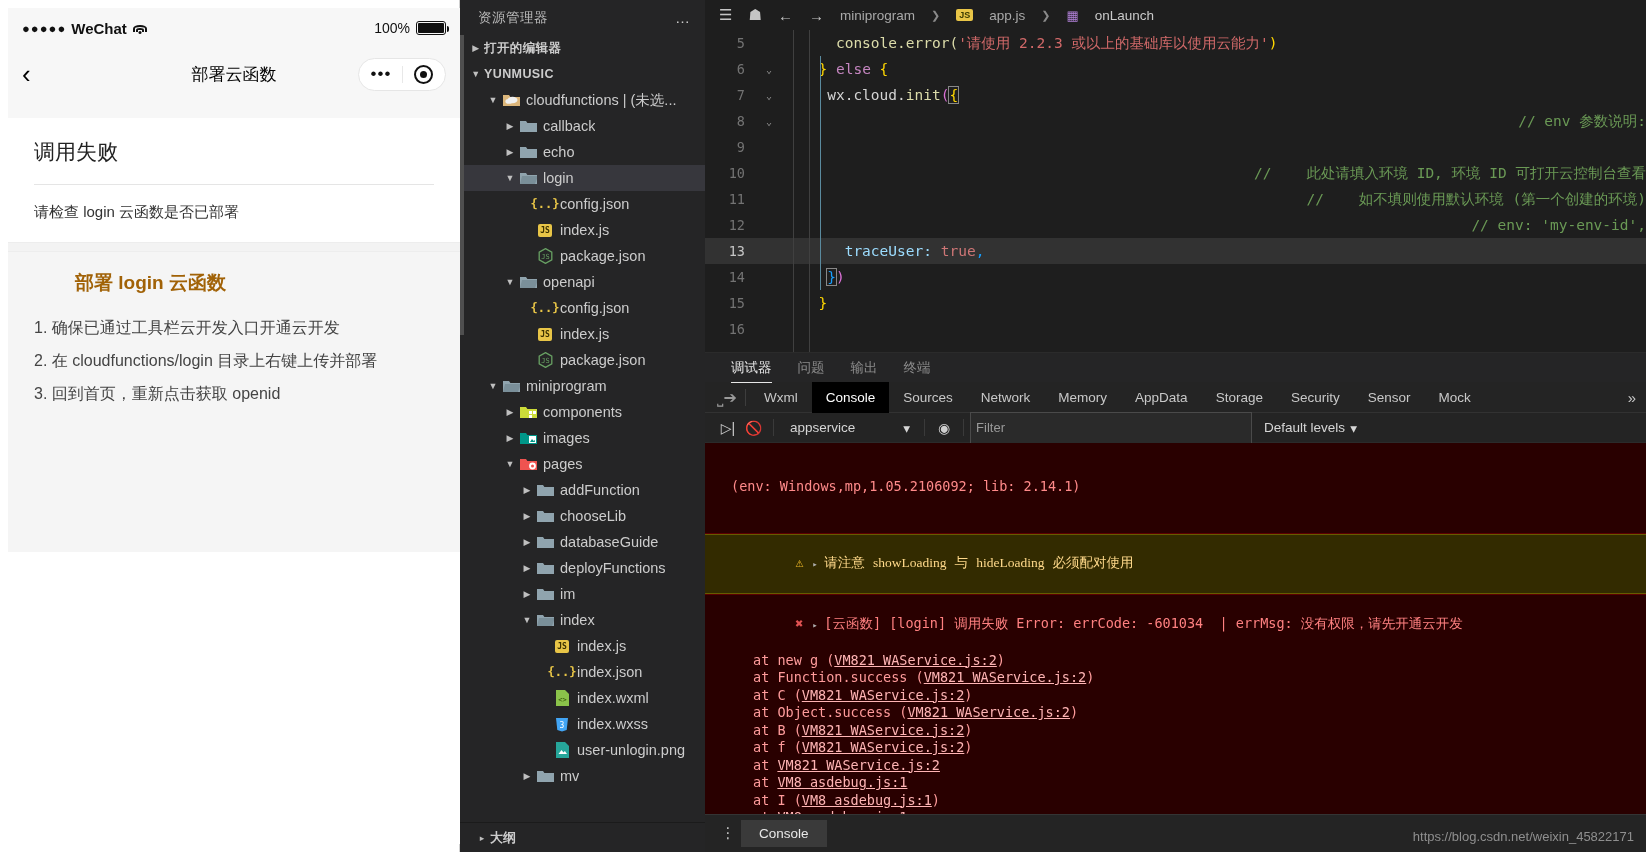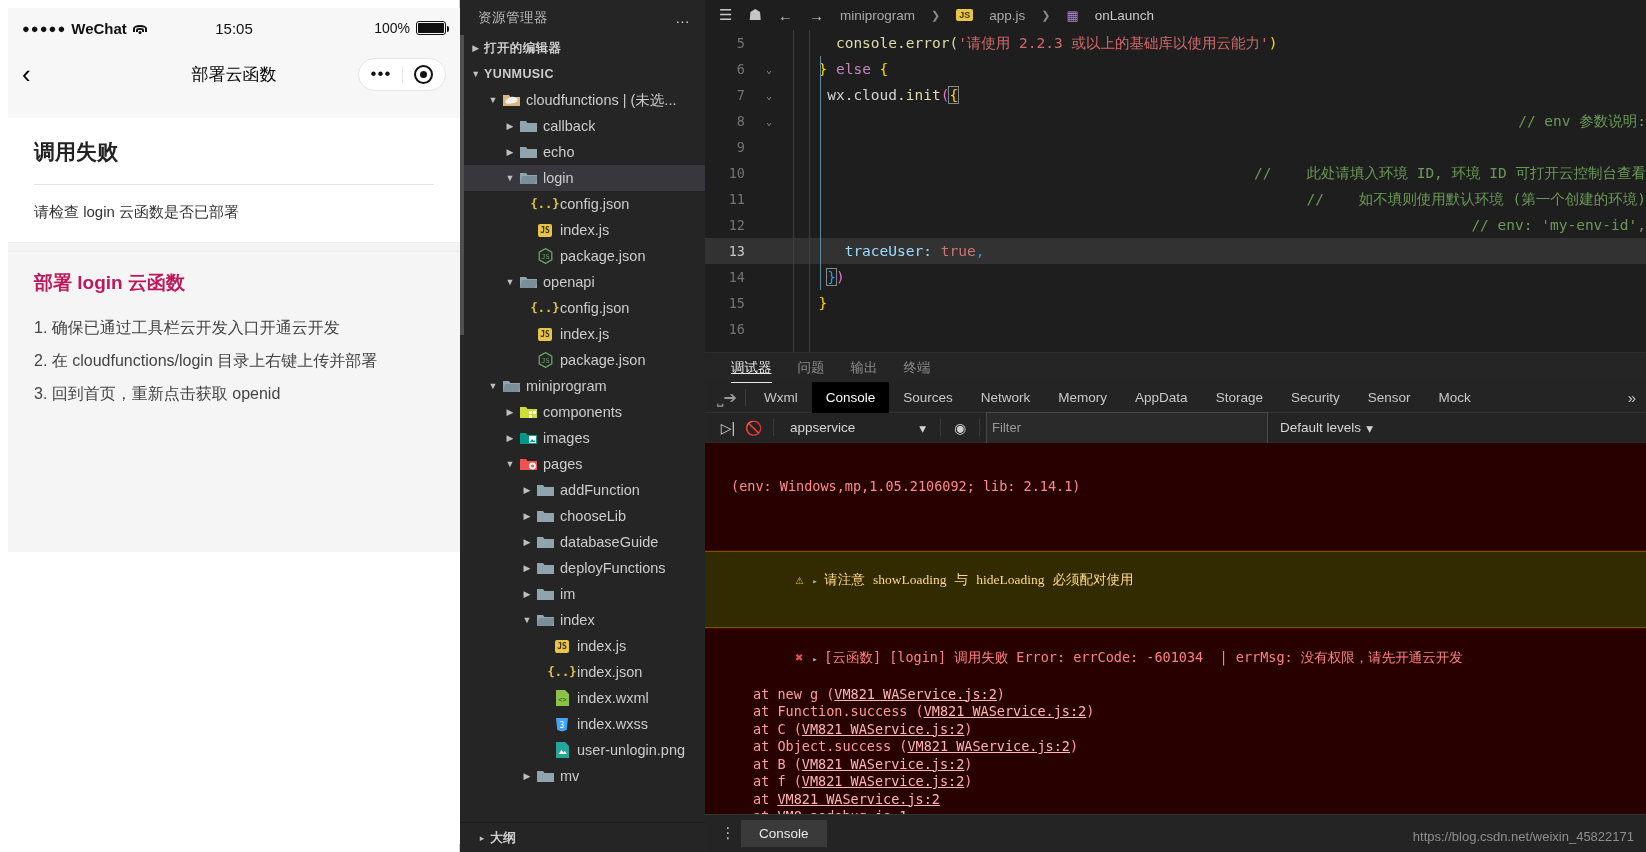--- a/index.html
+++ b/index.html
@@ -38,26 +38,26 @@
   .capsule { margin-left:auto; width:88px; height:33px; border-radius:17px; background:#fff;
              border:1px solid #e6e6e6; display:flex; align-items:center; justify-content:space-around;
              position:relative; z-index:2;}
   .cap-dots{ font-size:17px; letter-spacing:1px; color:#111; line-height:0;}
   .cap-sep{position:absolute;left:50%;top:7px;bottom:7px;width:1px;background:#e8e8e8;}
   .cap-circle{ width:19px;height:19px;border-radius:50%;border:2px solid #111;display:flex;align-items:center;justify-content:center;}
   .cap-circle i{width:7px;height:7px;border-radius:50%;background:#111;display:block;}
   .sim-page-gap { height:18px; background:#f7f7f7; }
   .sim-body { background:#fff; }
   .card1 { padding: 20px 26px 0 26px; background:#fff;}
-  .card1 h2 { font-size:21px; font-weight:700; color:#222; padding-bottom:18px;}
+  .card1 h2 { font-size:21px; font-weight:400; color:#222; padding-bottom:18px;}
   .hr { height:1px; background:#e5e5e5; }
   .card1 p { font-size:15px; color:#333; padding:18px 0 20px 0;}
   .gapbar { height:10px; background:#f3f3f3; border-top:1px solid #ededed; border-bottom:1px solid #ededed;}
   .card2 { background:#f5f5f5; padding: 18px 26px 26px 26px; height:300px;}
-  .card2 h3 { font-size:19px; font-weight:bold; color:#be185d; margin-bottom:16px;}
+  .card2 h3 { font-size:19px; font-weight:bold; color:#a16207; margin-bottom:16px;margin-left:41px;}
   .card2 li { list-style:none; font-size:16px; color:#444; line-height:2.05; }
 
   
   .explorer { width: 245px; flex:0 0 245px; background:#252526; color:#cccccc; position:relative;
               display:flex; flex-direction:column; height:852px; }
   .exp-head { height:35px; display:flex; align-items:center; justify-content:space-between;
               padding:0 14px 0 18px; font-size:13.5px; color:#bbbbbb; letter-spacing:.5px;}
   .exp-more { color:#cccccc; font-size:15px; letter-spacing:1px; cursor:pointer; }
   .exp-tree { flex:1; overflow:hidden; font-size:14.5px; }
   .row { height:26px; display:flex; align-items:center; color:#cccccc; white-space:nowrap;
@@ -99,48 +99,48 @@
   .vline { position:absolute; top:0; bottom:0; width:1px; background:#404040; }
   .ibox { display:inline-block; border:1px solid #888; margin:0 -1px; }
   .indentguide { position:absolute; width:1px; background:#5a8a9e; }
 
   
   .dbg { flex:1; display:flex; flex-direction:column; background:#242424; min-height:0; }
   .dbg-tabs { height:30px; background:#252526; display:flex; align-items:center; padding-left:26px; gap:26px;
               border-top:1px solid #2b2b2b;}
   .dtab { font-size:13.5px; color:#8c8c8c; height:30px; display:flex; align-items:center; cursor:pointer;
           position:relative; }
-  .dtab.active { color:#e7e7e7;text-decoration:underline; }
+  .dtab.active { color:#e7e7e7; }
   .dtab.active::after { content:""; position:absolute; left:0; right:0; bottom:0; height:1px; background:#e7e7e7;}
 
   .dv-tabs { height:31px; background:#242424; display:flex; align-items:center; padding-left:8px;
              border-bottom:1px solid #323232; }
   .inspect-ic { width:28px; height:24px; display:flex; align-items:center; justify-content:center;
                 color:#9a9a9a; cursor:pointer; }
   .dv-sep { width:1px; height:17px; background:#3d3d3d; margin:0 4px; }
   .dvtab { font-size:13.5px; color:#c8c8c8; padding:0 14px; height:31px; display:flex; align-items:center;
            cursor:pointer; }
   .dvtab.active { background:#000; color:#fff; }
   .dv-more { margin-left:auto; color:#c8c8c8; font-size:15px; padding:0 10px; cursor:pointer; }
 
   .cons-bar { height:30px; background:#242424; display:flex; align-items:center; gap:0; padding-left:10px;
               border-bottom:1px solid #2b2b2b; }
   .cb-ic { width:26px; height:22px; display:flex; align-items:center; justify-content:center;
            color:#cfcfcf; font-size:14px; cursor:pointer; }
-  .cb-sel { display:flex; align-items:center; gap:64px; font-size:13.5px; color:#d6d6d6;
+  .cb-sel { display:flex; align-items:center; gap:48px; font-size:13.5px; color:#d6d6d6;
             padding:0 8px 0 10px; cursor:pointer; }
   .cb-sep { width:1px; height:17px; background:#3a3a3a; margin:0 6px; }
   .cb-filter { width:282px; height:19px; background:#2a2a2a; border:1px solid #4a4a4a;
                color:#9a9a9a; font-size:13px; padding:15px 5px; display:flex; align-items:center; }
   .cb-levels { margin-left:12px; font-size:13.5px; color:#d6d6d6; display:flex; align-items:center; gap:5px;
                cursor:pointer;}
 
   .cons-log { flex:1; overflow:hidden; font-family:"DejaVu Sans Mono","Liberation Mono",monospace;
               font-size:13.5px; position:relative; background:#242424;}
-  .lg { padding:2px 0 19px 0; white-space:pre; line-height:17.5px; }
+  .lg { padding:2px 0 2px 0; white-space:pre; line-height:17.5px; }
   .lg.err { background:#290000; border-top:1px solid #5c0000; border-bottom:1px solid #5c0000; color:#ff8080; }
   .lg.warn { background:#332b00; border-top:1px solid #665c00; border-bottom:1px solid #665c00; color:#ffd9a0;}
   .lg-ico { display:inline-block; width:26px; text-align:center; }
   .arrw { color:#b0b0b0; font-size:9px; display:inline-block; width:12px; }
   .stk { color:#ff9b9b; display:block; padding-left:48px; }
   .lnk { color:#ffb4b4; text-decoration:underline; }
   .env { color:#ff8a8a; padding-left:26px; display:block;}
   .wtxt { color:#ffd98a; }
   .mono { font-family:Liberation Serif, serif; }
 
@@ -161,21 +161,20 @@
       <div class="statusbar">
         <div class="sb-left">
           <span class="sb-dots">●●●●●</span>
           <span>WeChat</span>
           <span class="wifi-icon">
               <i></i>
               <i></i>
               <span class="wifi-dot"></span>
             </span>
         </div>
-        <div class="sb-time">15:05</div>
         <div class="sb-right">
           <span>100%</span>
           <span class="batt">
               <i></i>
             </span>
         </div>
       </div>
 
       <div class="navbar">
         <div class="nav-back">‹</div>

